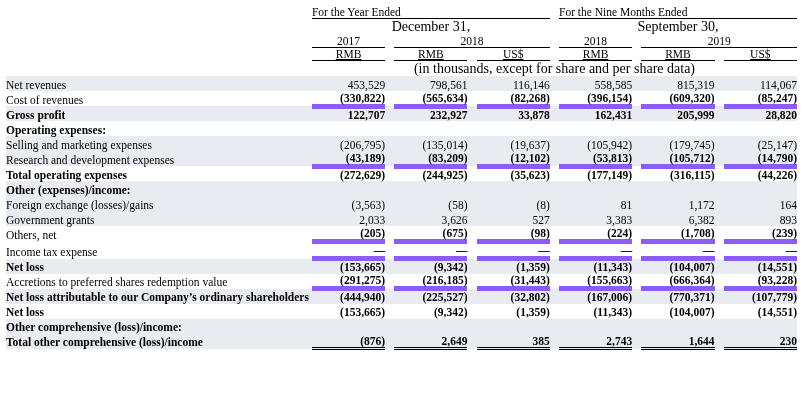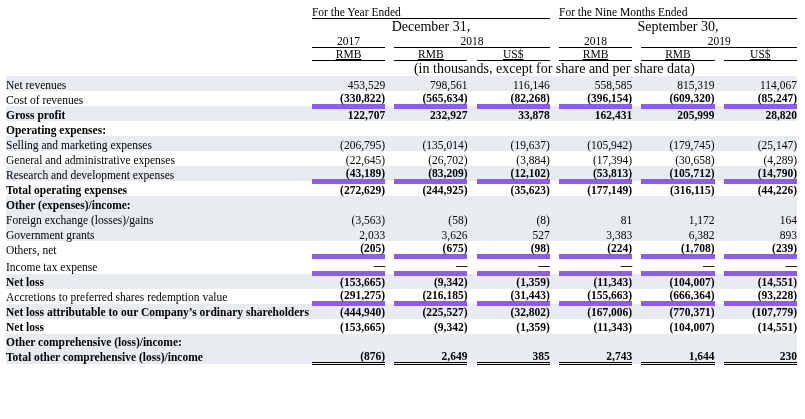--- a/index.html
+++ b/index.html
@@ -205,35 +205,20 @@
           <td class="num">(135,014)</td>
           <td></td>
           <td class="num">(19,637)</td>
           <td></td>
           <td class="num">(105,942)</td>
           <td></td>
           <td class="num">(179,745)</td>
           <td></td>
           <td class="num">(25,147)</td>
         </tr>
-        <tr class="row-h">
-          <td class="lbl indent1">General and administrative expenses</td>
-          <td></td>
-          <td class="num">(22,645)</td>
-          <td></td>
-          <td class="num">(26,702)</td>
-          <td></td>
-          <td class="num">(3,884)</td>
-          <td></td>
-          <td class="num">(17,394)</td>
-          <td></td>
-          <td class="num">(30,658)</td>
-          <td></td>
-          <td class="num">(4,289)</td>
-        </tr>
         <tr class="row-h shade">
           <td class="lbl indent1">Research and development expenses</td>
           <td></td>
           <td class="num numbot">(43,189)</td>
           <td></td>
           <td class="num numbot">(83,209)</td>
           <td></td>
           <td class="num numbot">(12,102)</td>
           <td></td>
           <td class="num numbot">(53,813)</td>

